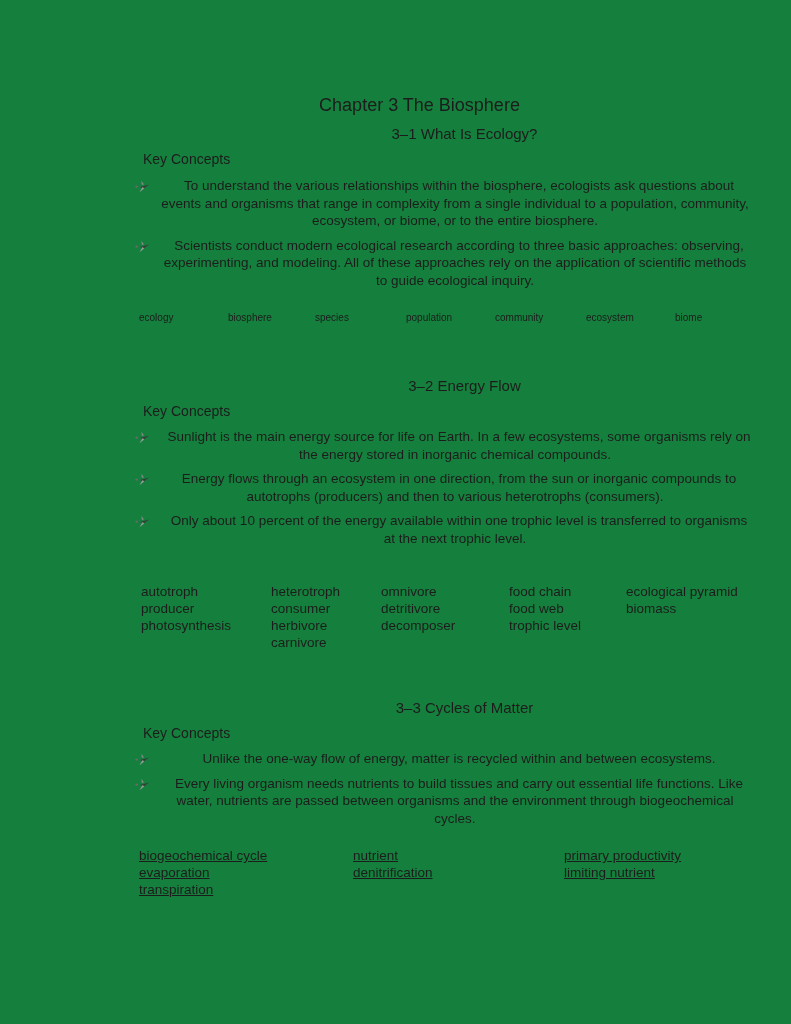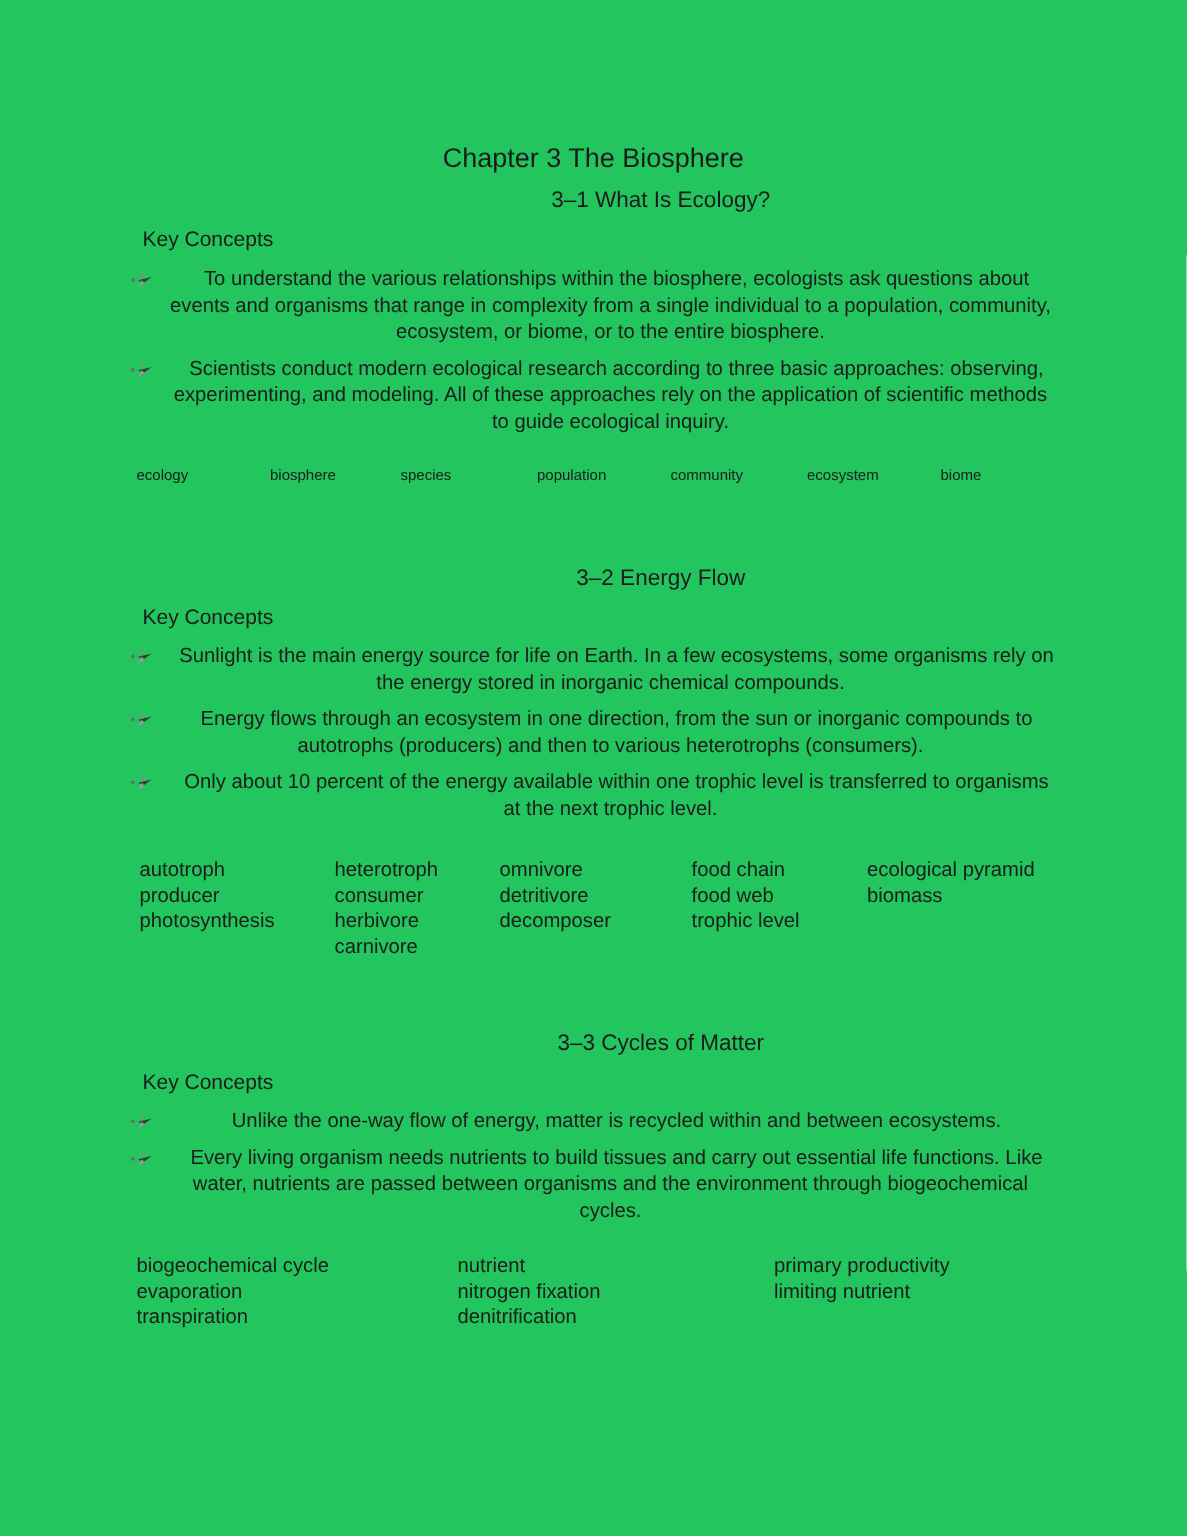--- a/index.html
+++ b/index.html
@@ -1,38 +1,38 @@
 <!DOCTYPE html>
 <html><head>
 <meta charset="utf-8">
 <style>
   html,body{margin:0;padding:0;background:#e8e8e8;}
   .page{
-    width:791px;height:1024px;margin:0 auto;background:#22c55e;
+    width:791px;height:1024px;margin:0 auto;background:#15803d;
     box-sizing:border-box;padding-top:95px;overflow:hidden;position:relative;
-    font-family:"Liberation Sans","DejaVu Sans",sans-serif;color:#1c1c1c;
+    font-family:"Liberation Sans","DejaVu Sans",sans-serif;color:#1c1c1c;padding-left:48px;
   }
   .title{text-align:center;font-size:18px;line-height:20px;font-weight:normal;}
   .h2{font-size:15px;line-height:19px;margin:0 0 0 90px;text-align:center;}
   .sec1 .h2{margin-top:9px;}
   .sec2 .h2{margin-top:50px;}
   .sec3 .h2{margin-top:47px;}
   .keylabel{font-size:14px;line-height:16px;margin:8px 0 0 95px;}
   .bullet{position:relative;margin:7px 0 0 109px;width:596px;
           font-size:13.5px;line-height:17.5px;}
   .bullet.first{margin-top:10px;}
   .bullet.first-s2{margin-top:9px;}
   .btext{text-indent:8px;text-align:center;}
   .bicon{position:absolute;left:-22px;top:3px;width:15px;height:13px;}
   .bicon svg{display:block;}
   .vocab-row{display:grid;grid-template-columns:89px 87px 91px 89px 91px 89px auto;
              margin:20px 0 0 91px;font-size:10px;line-height:17px;}
   .vcols{display:flex;align-items:flex-start;font-size:13.5px;line-height:17px;}
-  .vcols-s2{margin:24px 0 0 93px;}
-  .vcols-s3{margin:20px 0 0 91px;}
+  .vcols-s2{margin:36px 0 0 93px;}
+  .vcols-s3{margin:20px 0 0 91px;text-decoration:underline;}
   .vcol{flex:0 0 auto;}
   .s2c1{width:130px;}.s2c2{width:110px;}.s2c3{width:128px;}.s2c4{width:117px;}
   .s3c1{width:214px;}.s3c2{width:211px;}
   .vword{white-space:nowrap;}
 </style>
 </head>
 <body>
 
 <div class="page">
 
@@ -175,21 +175,20 @@
     </div>
 
     <div class="vcols vcols-s3">
       <div class="vcol s3c1">
         <div class="vword">biogeochemical cycle</div>
         <div class="vword">evaporation</div>
         <div class="vword">transpiration</div>
       </div>
       <div class="vcol s3c2">
         <div class="vword">nutrient</div>
-        <div class="vword">nitrogen fixation</div>
         <div class="vword">denitrification</div>
       </div>
       <div class="vcol">
         <div class="vword">primary productivity</div>
         <div class="vword">limiting nutrient</div>
       </div>
     </div>
   </section>
 
 </div>

